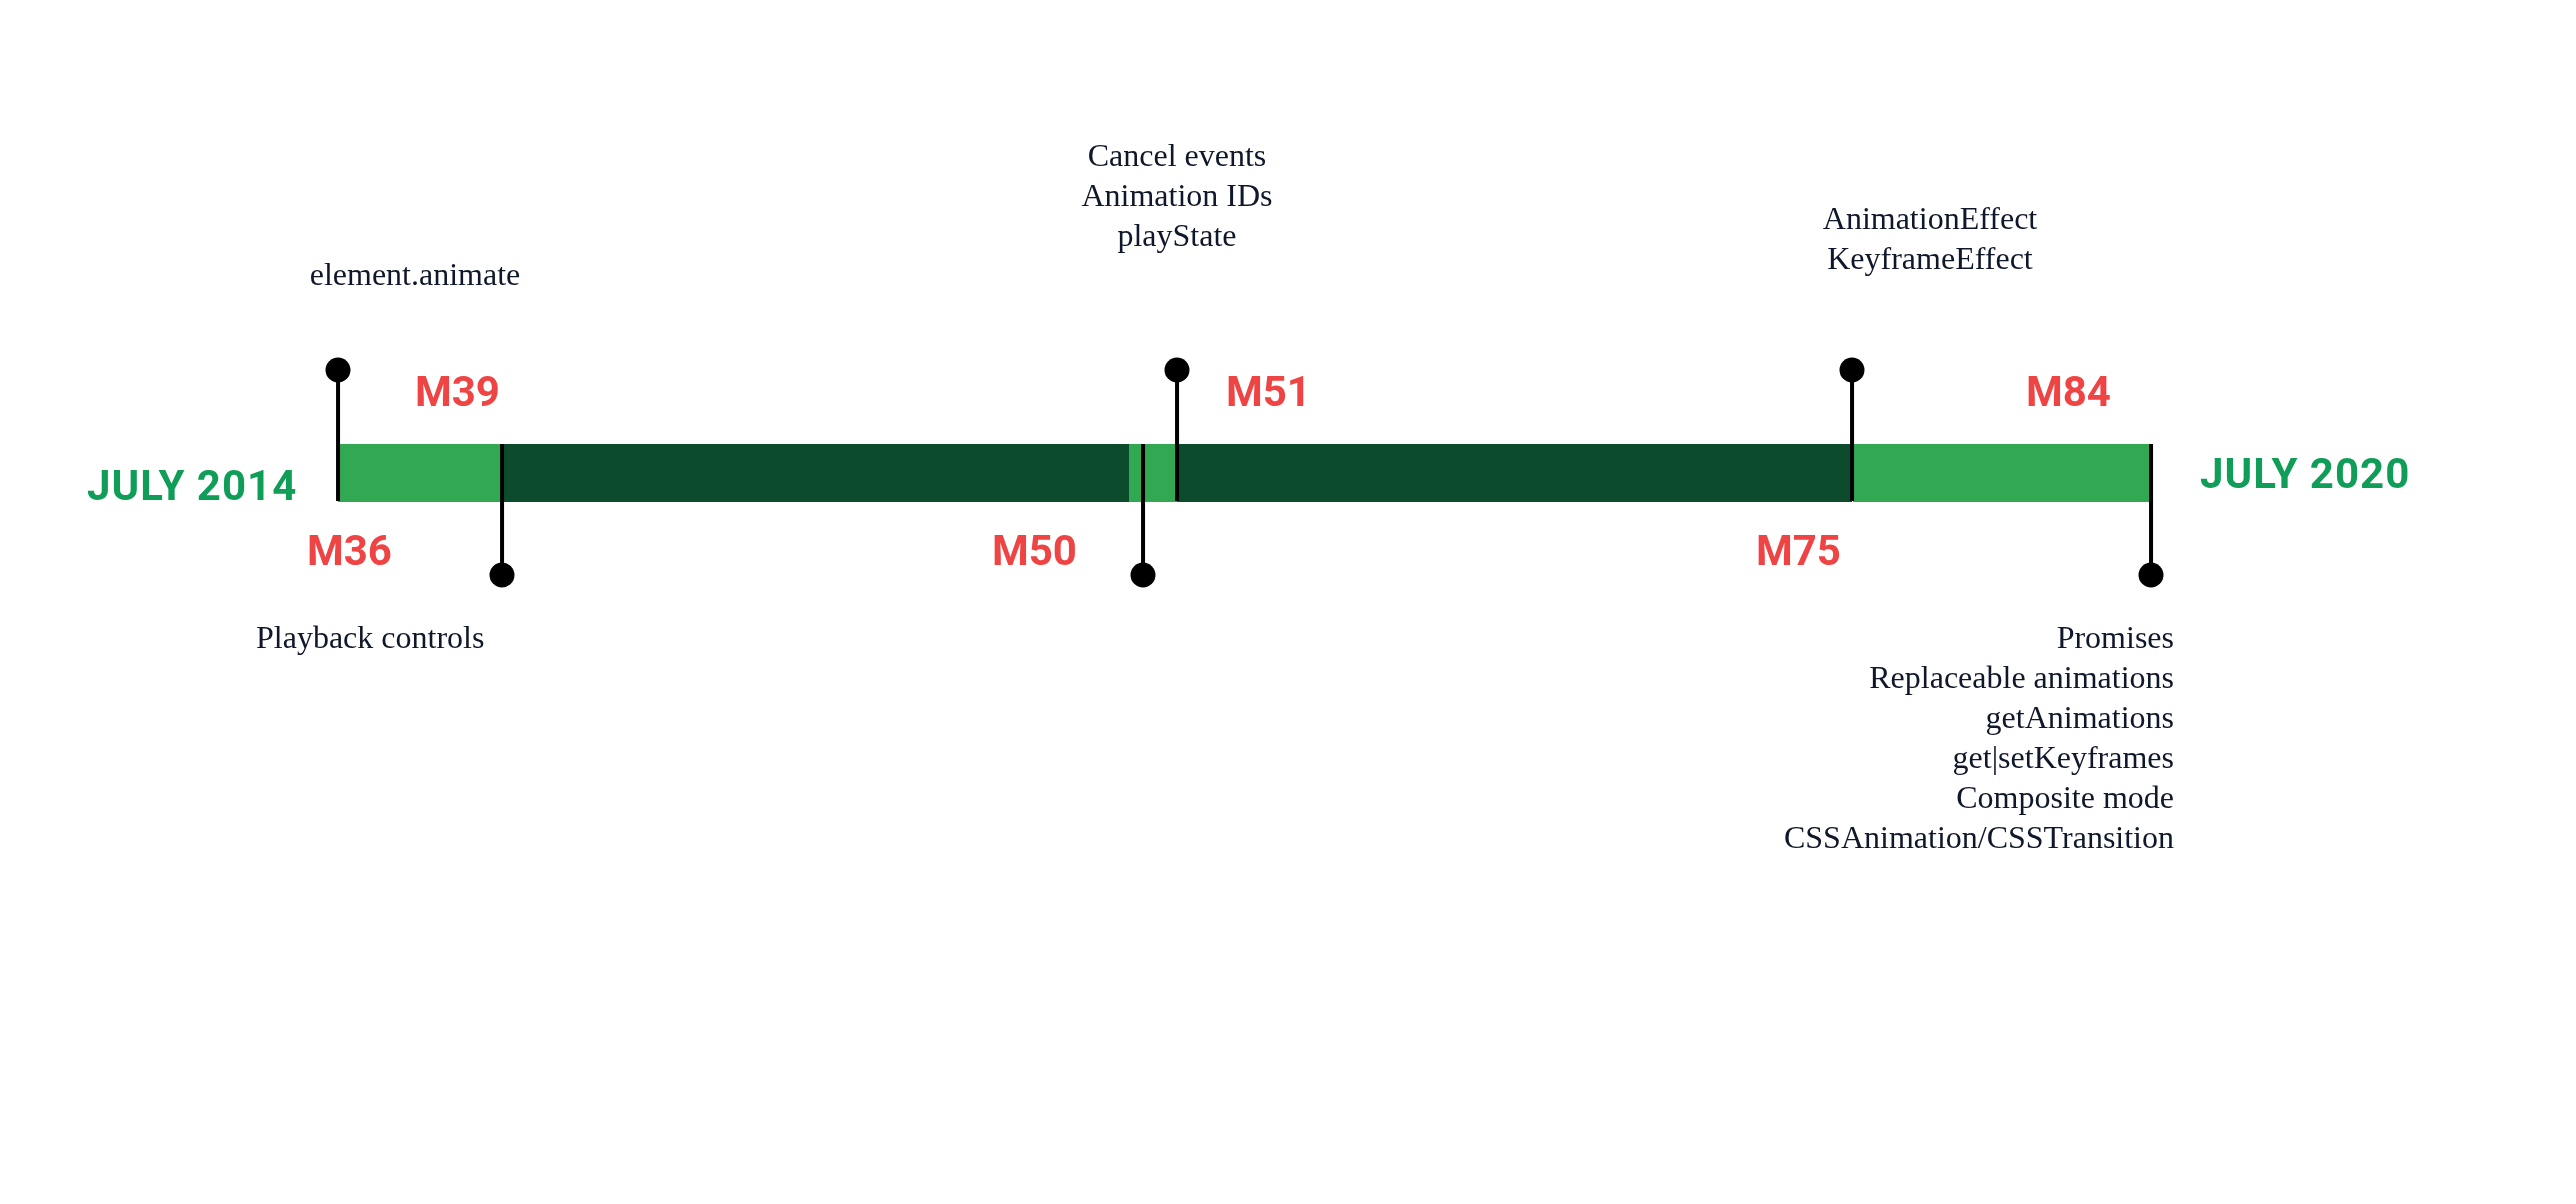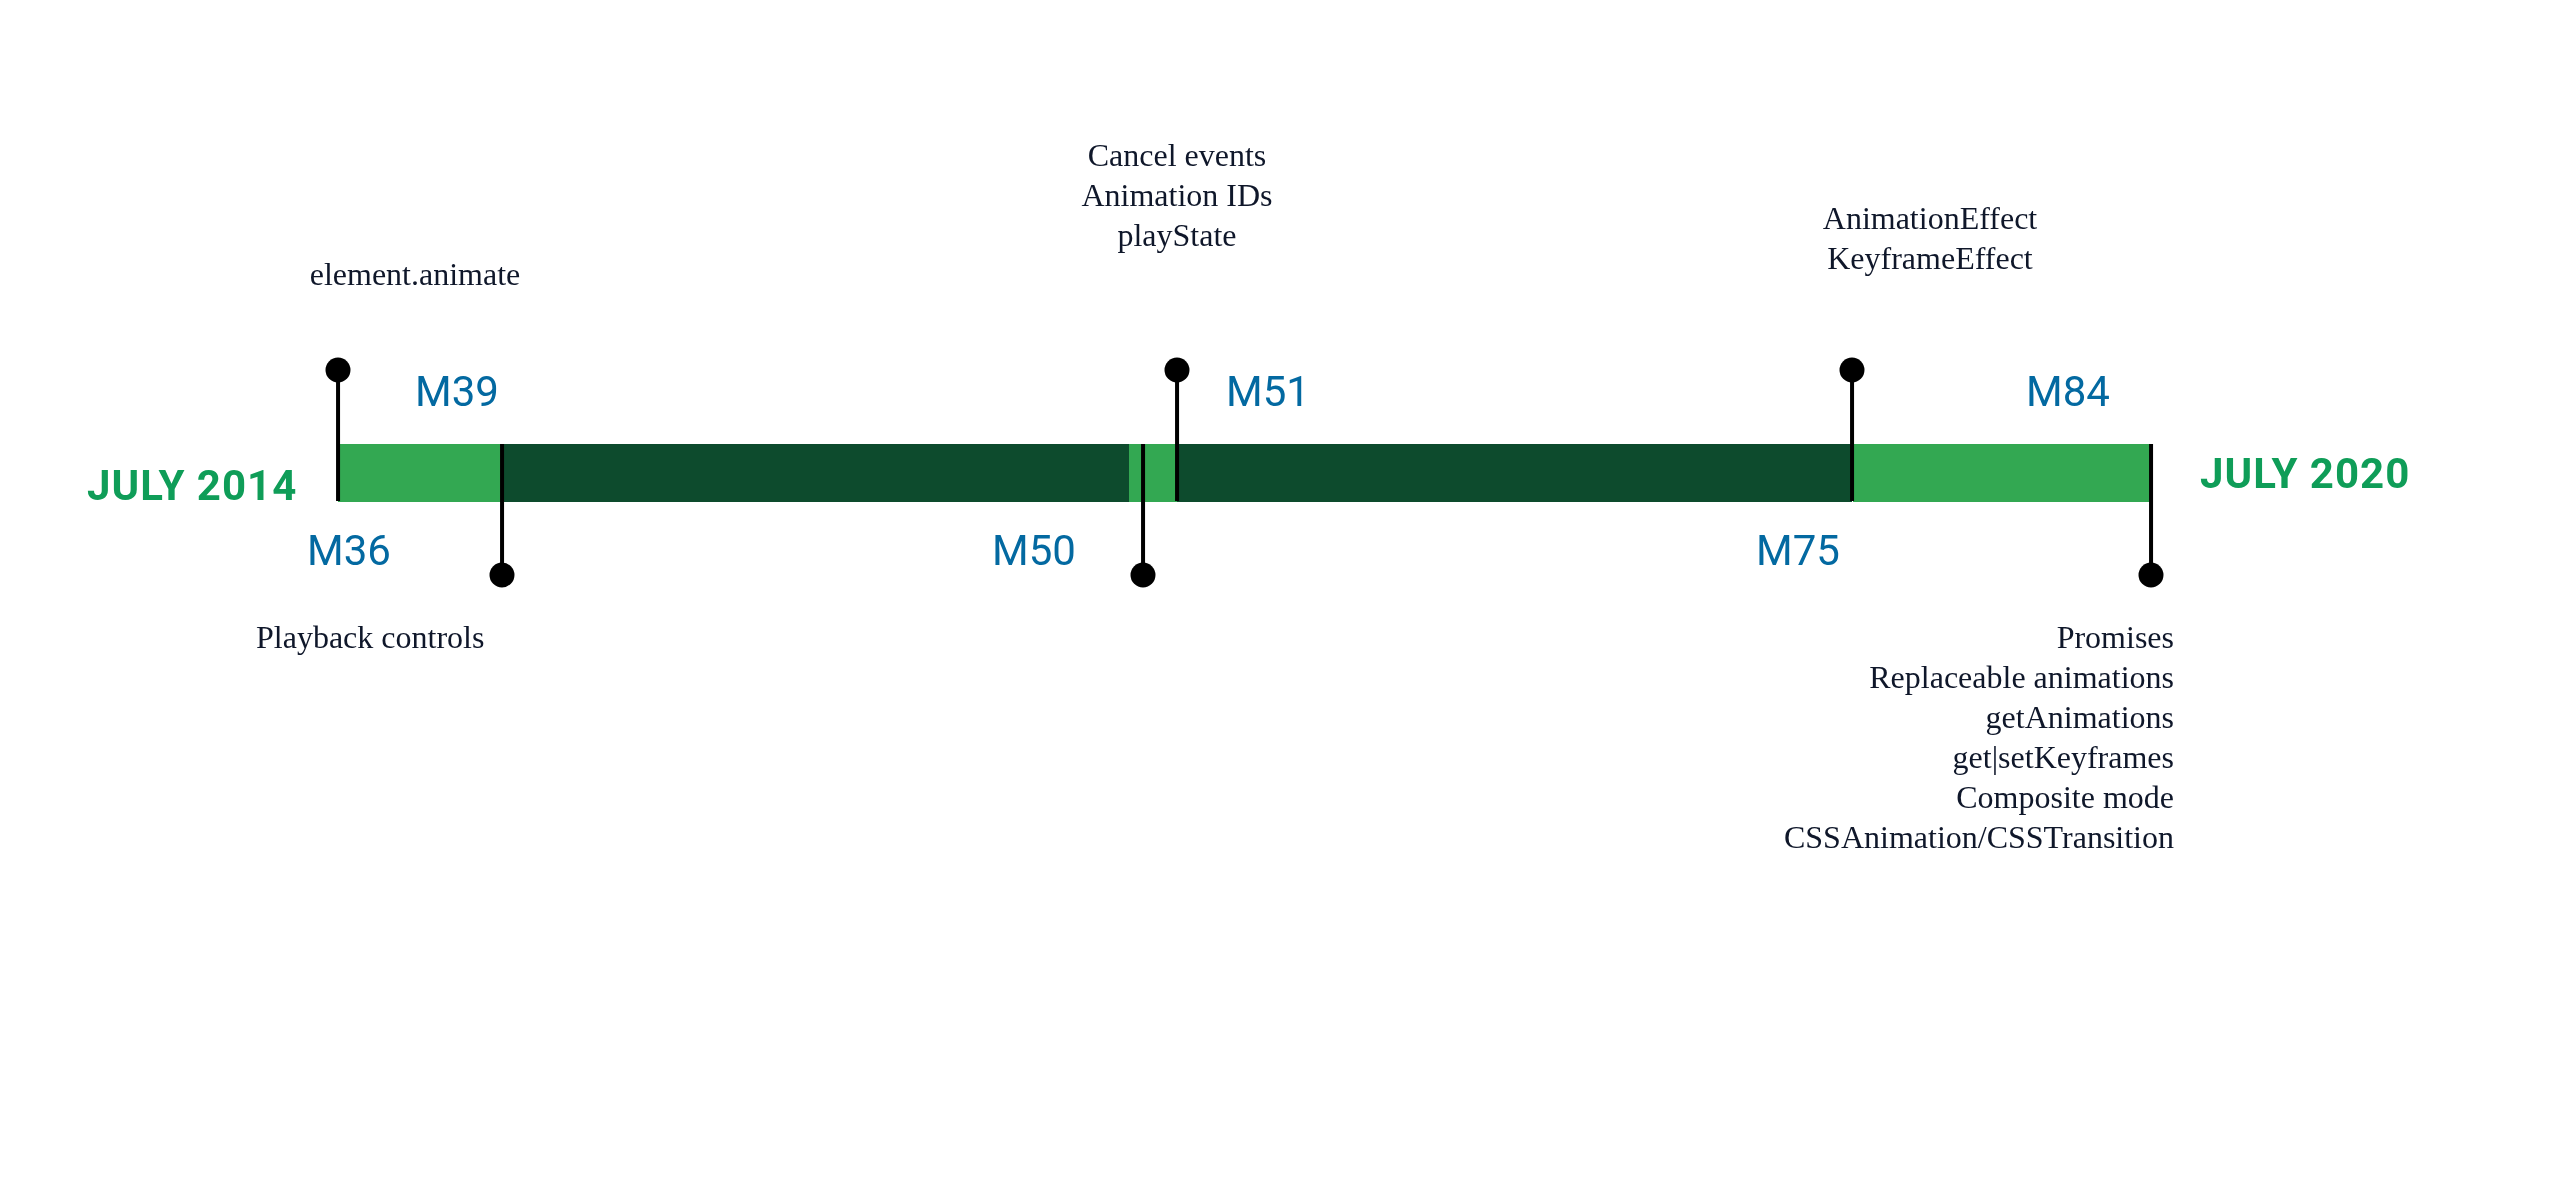--- a/index.html
+++ b/index.html
@@ -38,22 +38,22 @@
     font-weight: 700;
     color: #0f9d58;
     letter-spacing: 1px;
     white-space: nowrap;
   }
 
   
   .mlabel {
     position: absolute;
     font-size: 42px;
-    font-weight: 400;
-    color: #0369a1;
+    font-weight: 700;
+    color: #ef4444;
     white-space: nowrap;
   }
 
   
   .dot {
     position: absolute;
     width: 25px;
     height: 25px;
     background: #000;
     border-radius: 50%;

